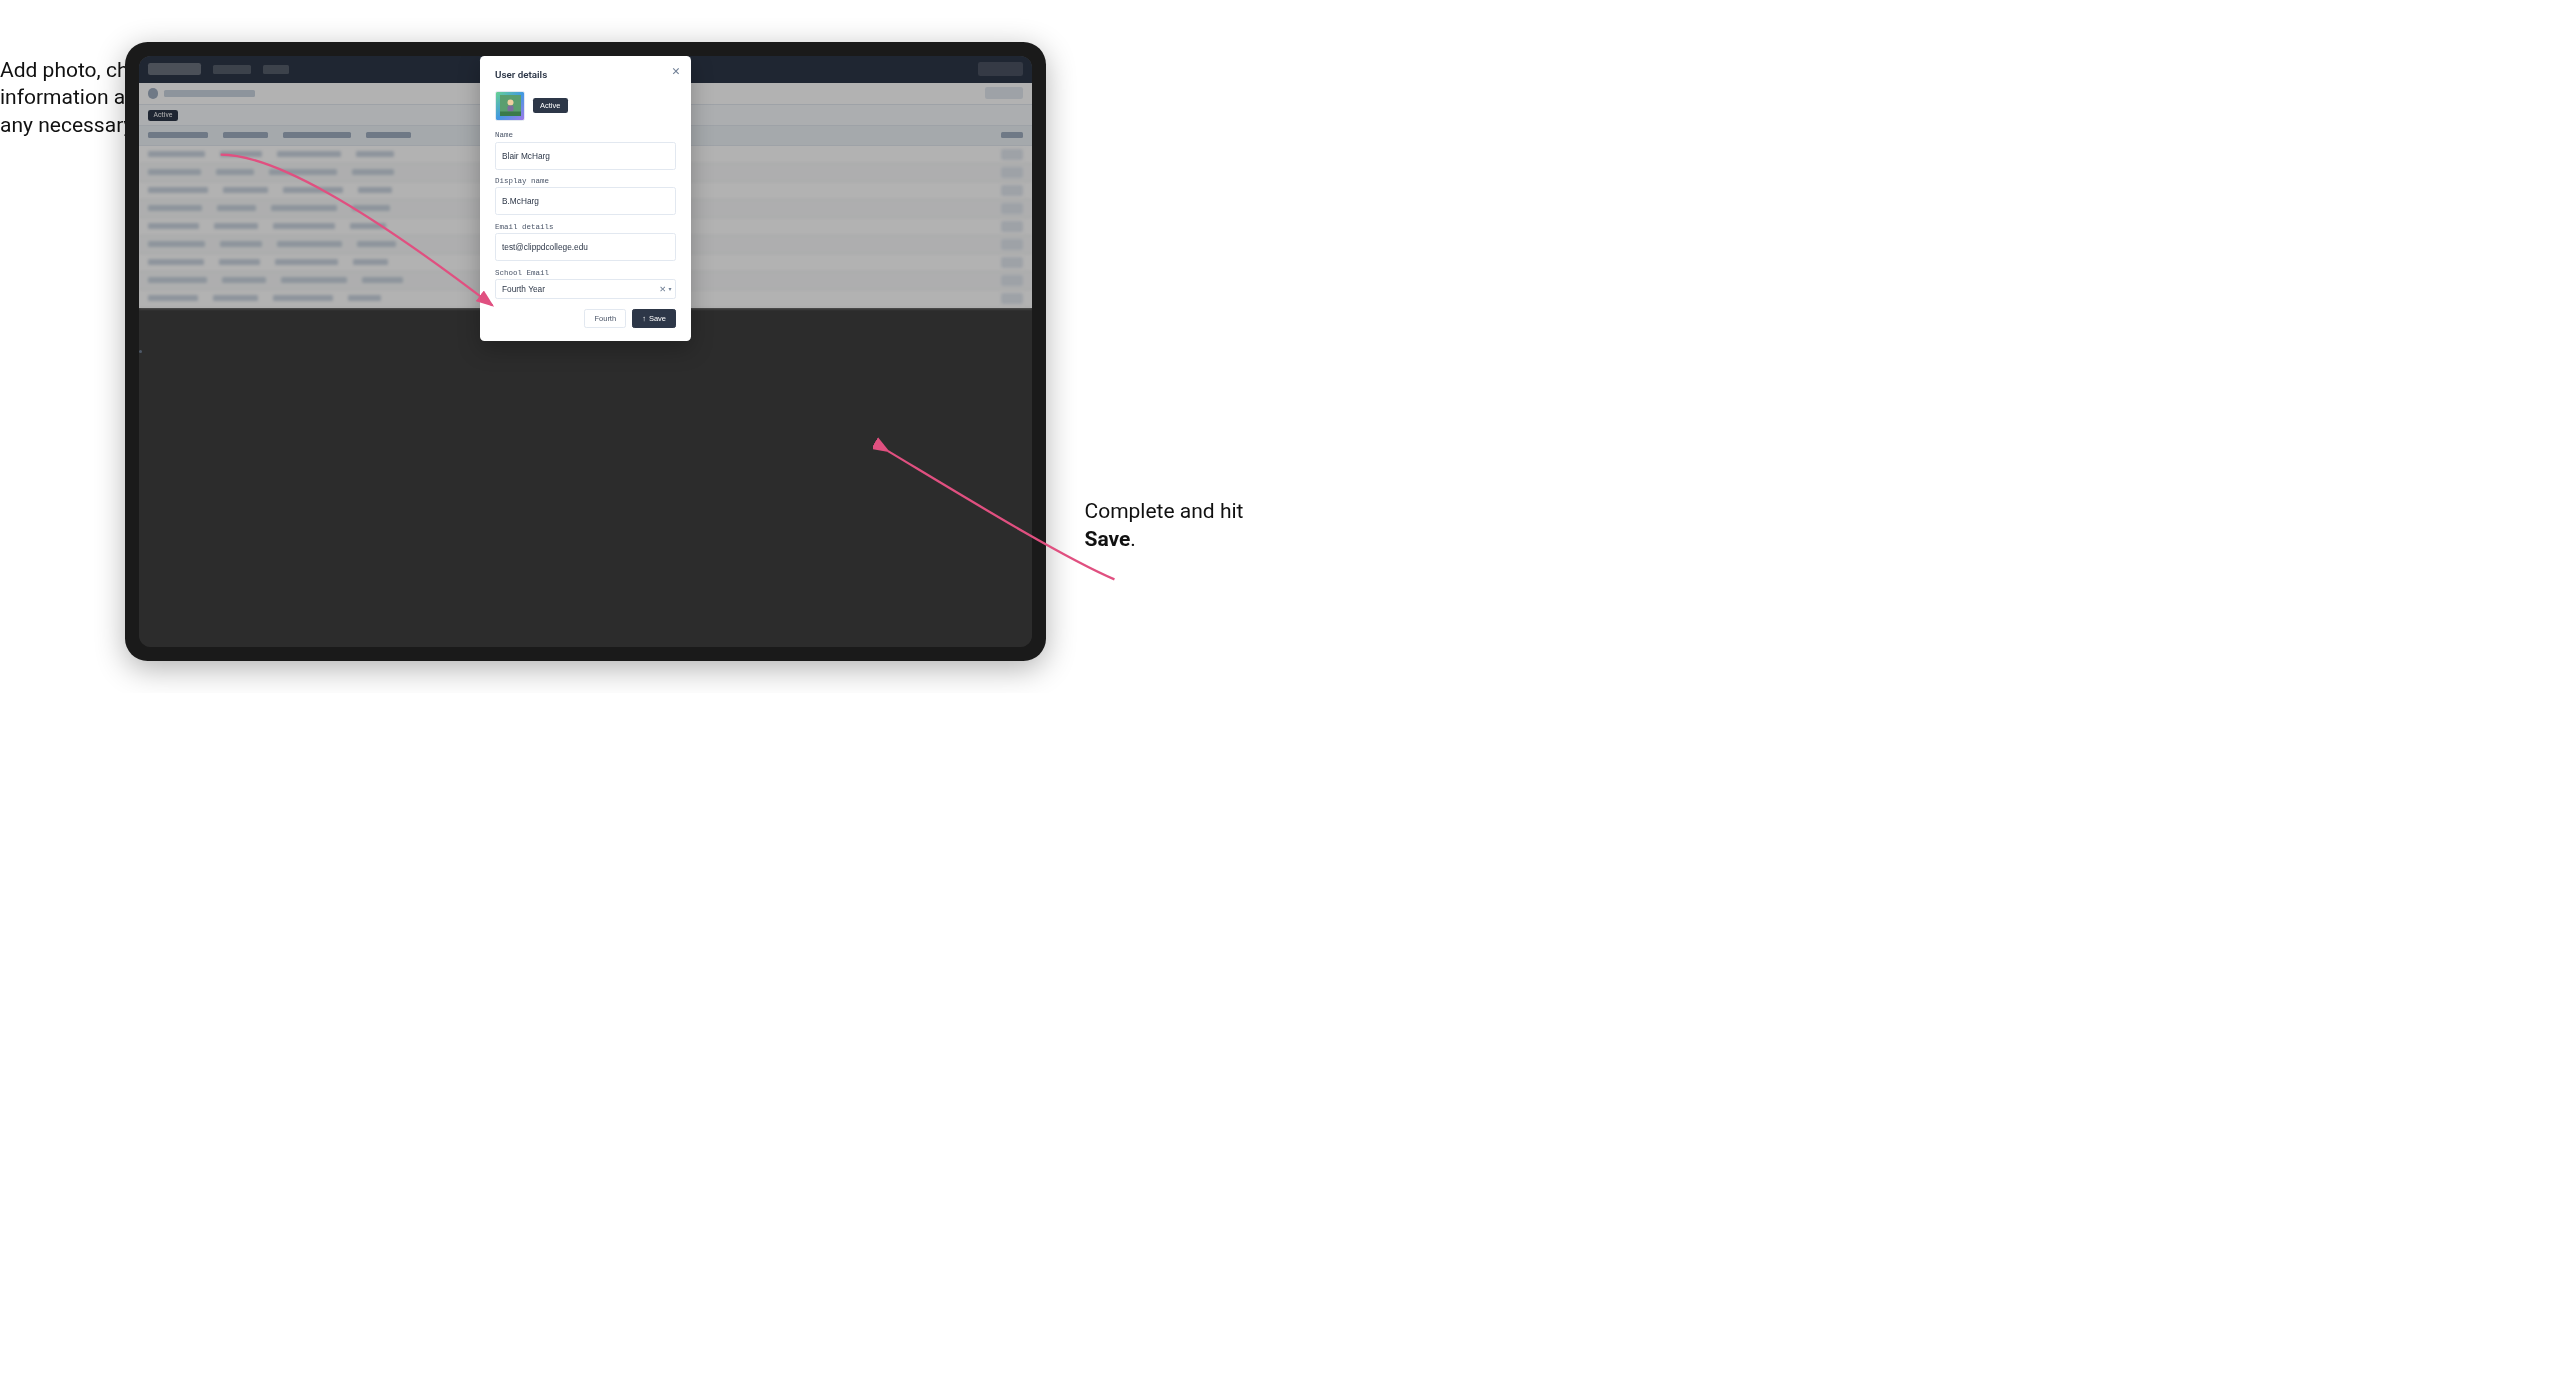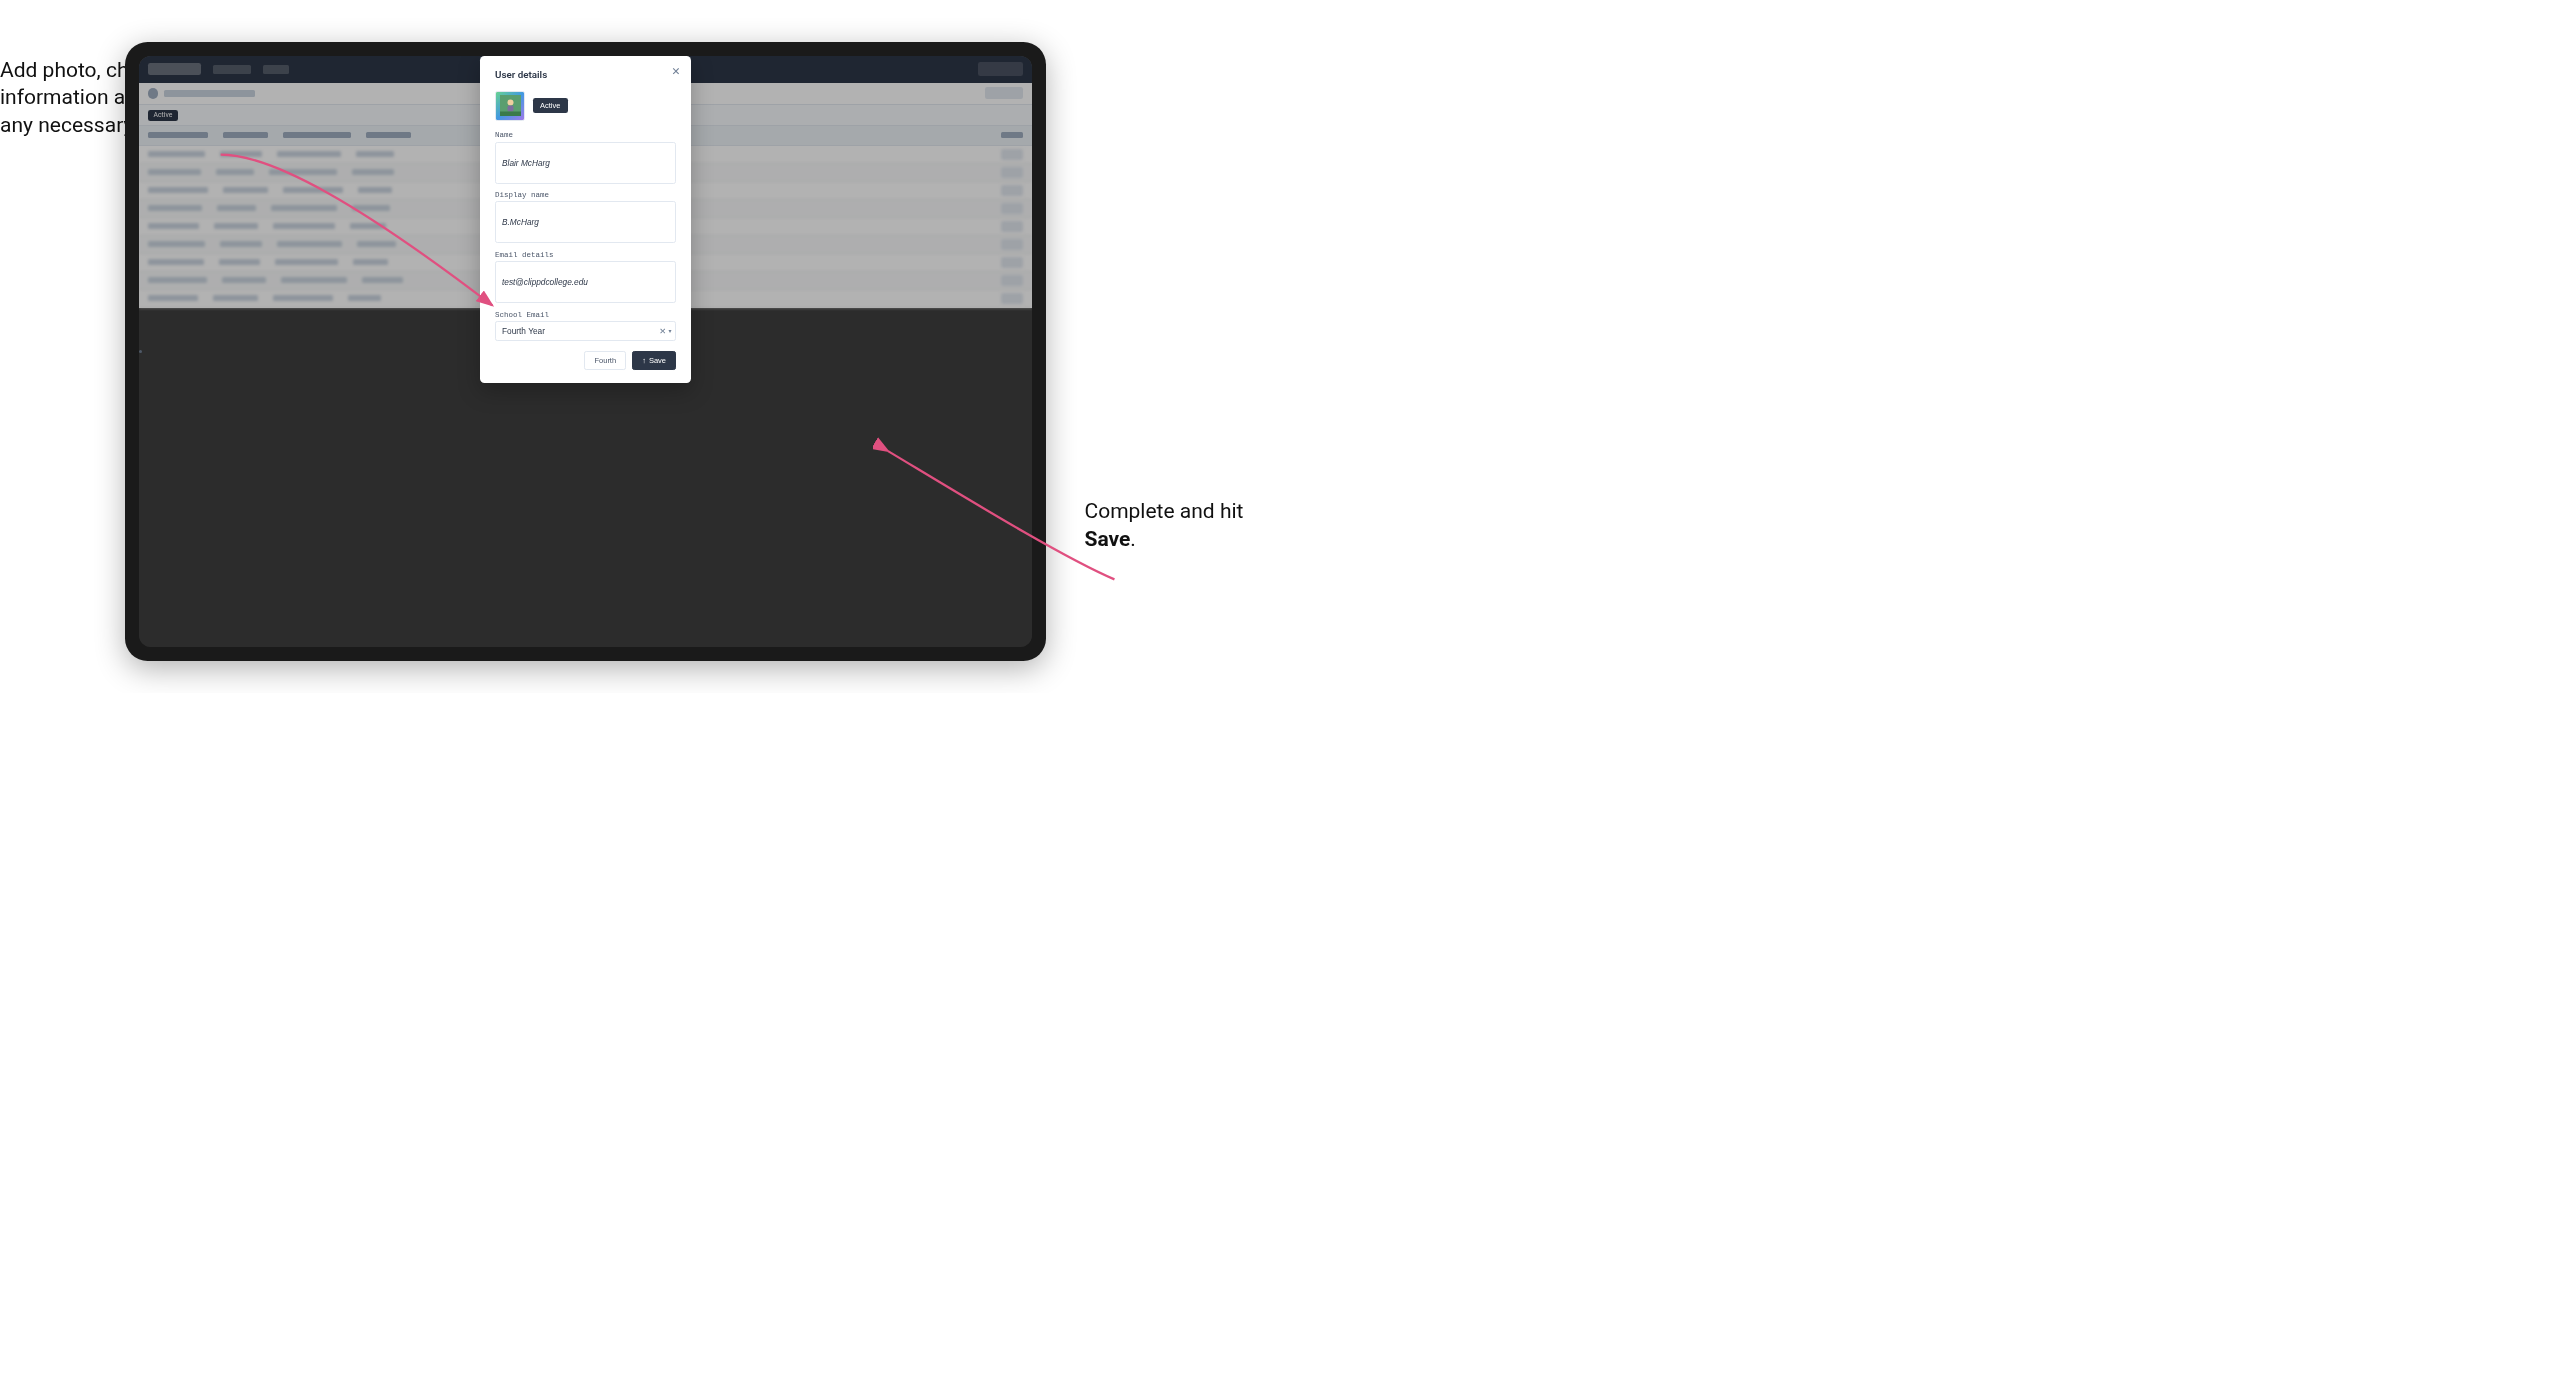--- a/index.html
+++ b/index.html
@@ -294,28 +294,27 @@
     .form-label {
       font-size: 7.5px;
       color: #4a5568;
       margin-bottom: 2.3px;
       display: block;
       font-family: Liberation Mono, monospace;
     }
 
     .form-input {
       width: 100%;
-      padding: 15px 6px;
+      padding: 8px 6px;
       border: 0.8px solid #e2e8f0;
       border-radius: 2.3px;
       font-size: 8.3px;
       color: #2d3748;
       background: #fff;
       outline: none;
-      font-style: italic;
     }
 
     
     .select-wrapper {
       position: relative;
     }
 
     .select-input {
       width: 100%;
       padding: 3.8px 6px;

